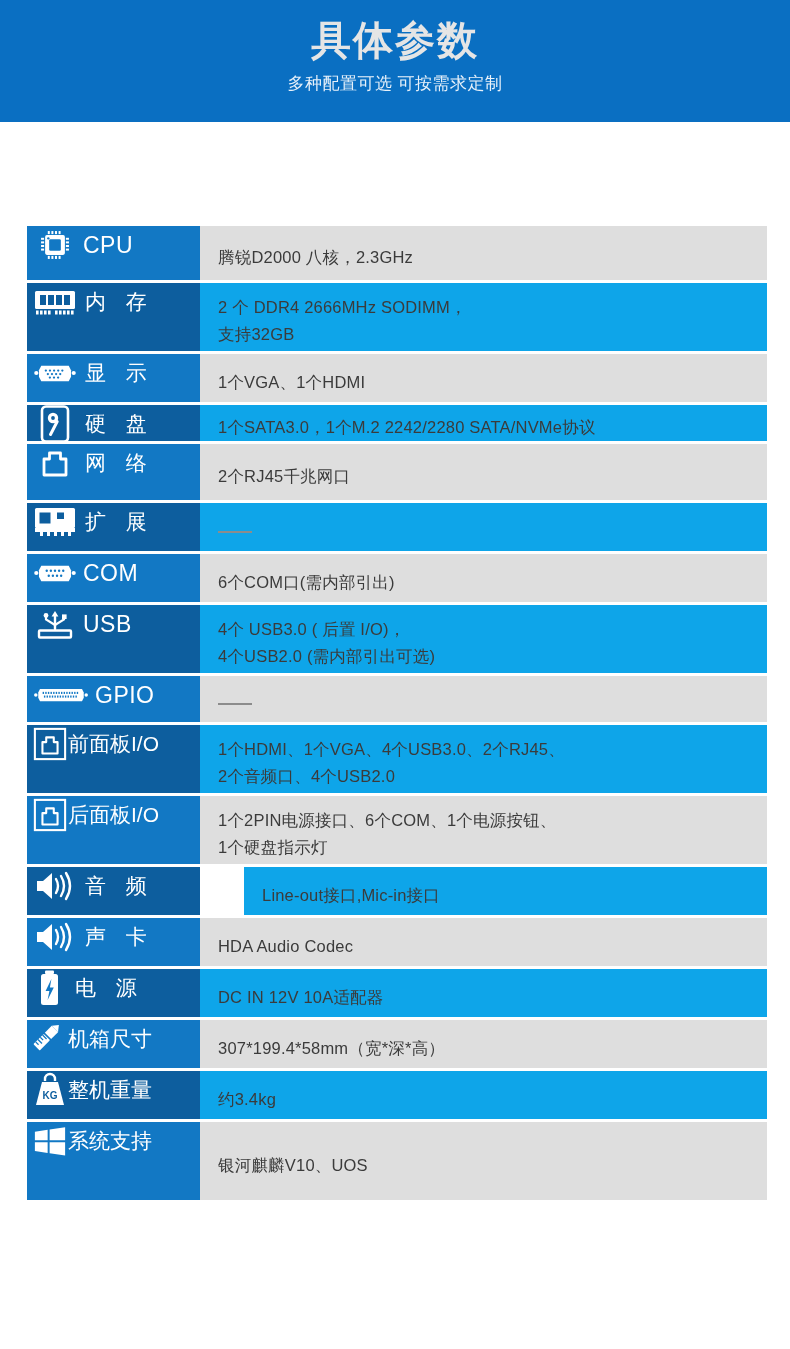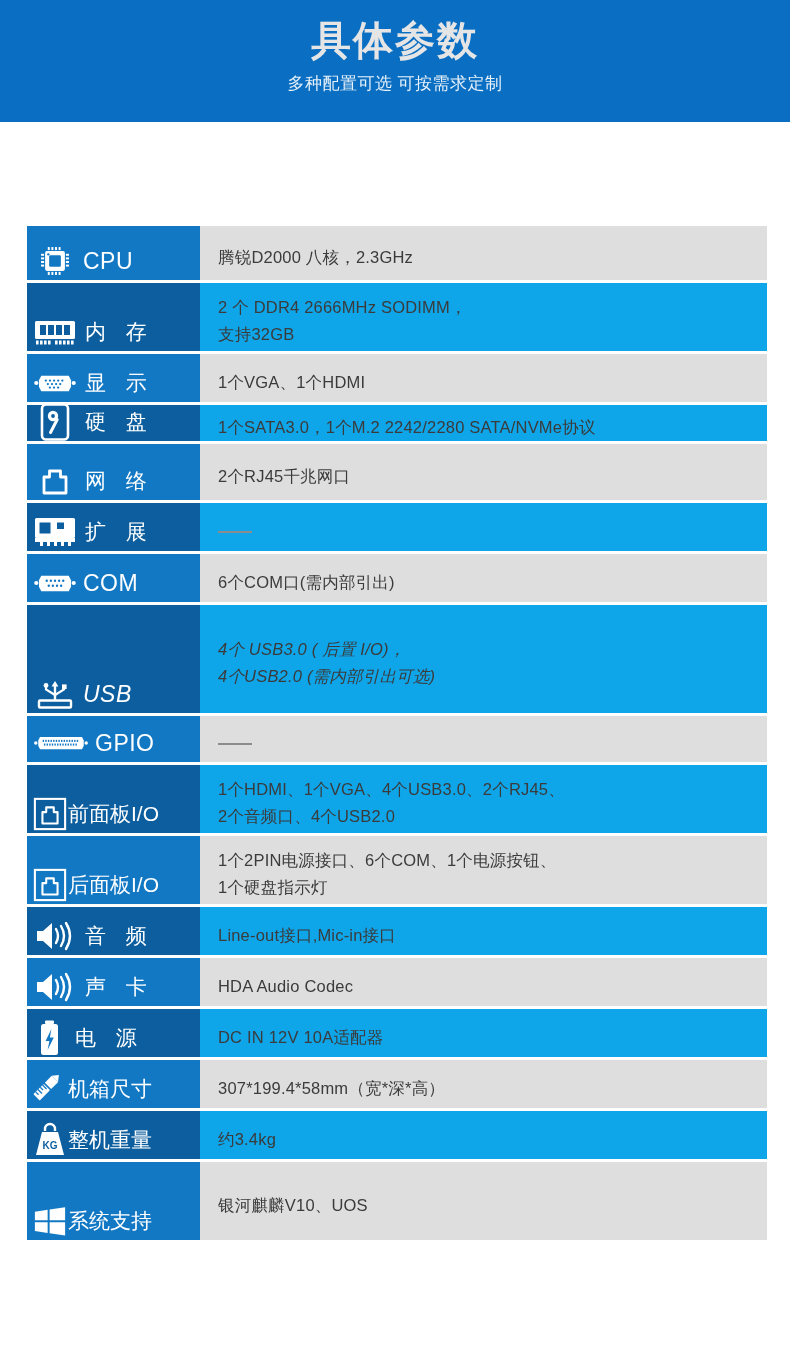--- a/index.html
+++ b/index.html
@@ -41,21 +41,21 @@
   }
   .spec-row{
     display:flex;
     align-items:stretch;
     margin-bottom:3px;
   }
   .spec-label{
     width:173px;
     flex:0 0 173px;
     display:flex;
-    align-items:flex-end;
+    align-items:flex-start;
     justify-content:center;
     color:#ffffff;
     box-sizing:border-box;
     padding:0 6px;
   }
   .spec-row.odd  .spec-label{background:#1278c4;}
   .spec-row.even .spec-label{background:#0d5e9e;}
 
   .spec-value{
     flex:1 1 auto;
@@ -285,21 +285,21 @@
                 </g>
               </svg>
             </span>
             <span class="lbl-text lat">COM</span>
           </div>
         </div>
         <div class="spec-value">
           <span class="ln">6个COM口(需内部引出)</span>
         </div>
       </div>
-      <div class="spec-row even" style="height: 108px; font-style: italic;">
+      <div class="spec-row even" style="height: 68px;">
         <div class="spec-label">
           <div class="lbl-inner">
             <span class="ico">
               <svg width="44" height="38" viewBox="0 0 44 38" fill="none" xmlns="http://www.w3.org/2000/svg">
                 <path d="M22 6 L25.4 11.6 H18.6 Z" fill="#ffffff"></path>
                 <path d="M22 11 V24" stroke="#ffffff" stroke-width="2.4" stroke-linecap="round"></path>
                 <path d="M22 20 L13 14.5 V11.6" stroke="#ffffff" stroke-width="2.2" fill="none"></path>
                 <path d="M22 20 L31 14.5 V12.4" stroke="#ffffff" stroke-width="2.2" fill="none"></path>
                 <circle cx="13" cy="10.4" r="2.4" fill="#ffffff"></circle>
                 <rect x="29" y="9.4" width="4.6" height="4.6" fill="#ffffff"></rect>
@@ -387,21 +387,21 @@
               </svg>
             </span>
             <span class="lbl-text tight">后面板I/O</span>
           </div>
         </div>
         <div class="spec-value">
           <span class="ln">1个2PIN电源接口、6个COM、1个电源按钮、</span>
           <span class="ln">1个硬盘指示灯</span>
         </div>
       </div>
-      <div class="spec-row even" style="height: 48px;">
+      <div class="spec-row even" style="height: 48px; gap: 44px;">
         <div class="spec-label">
           <div class="lbl-inner">
             <span class="ico">
               <svg width="42" height="36" viewBox="0 0 42 36" fill="none" xmlns="http://www.w3.org/2000/svg">
                 <path d="M3 13 H9 L18 5 V31 L9 23 H3 Z" fill="#ffffff"></path>
                 <path d="M22 11 Q26 18 22 25" stroke="#ffffff" stroke-width="2.4" fill="none" stroke-linecap="round"></path>
                 <path d="M27 8 Q33 18 27 28" stroke="#ffffff" stroke-width="2.4" fill="none" stroke-linecap="round"></path>
                 <path d="M32 5 Q40 18 32 31" stroke="#ffffff" stroke-width="2.4" fill="none" stroke-linecap="round"></path>
               </svg>
             </span>

